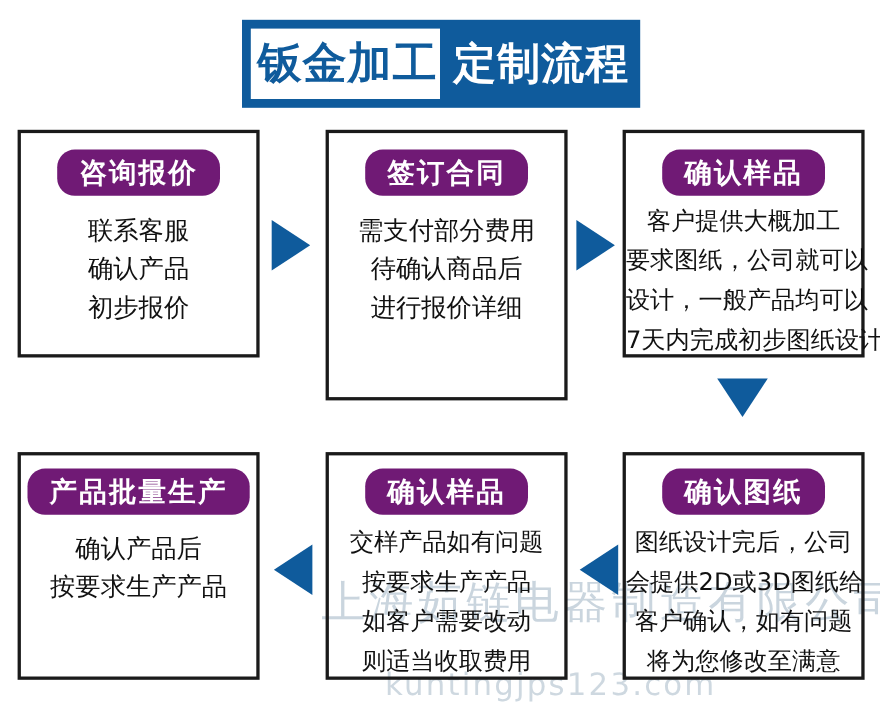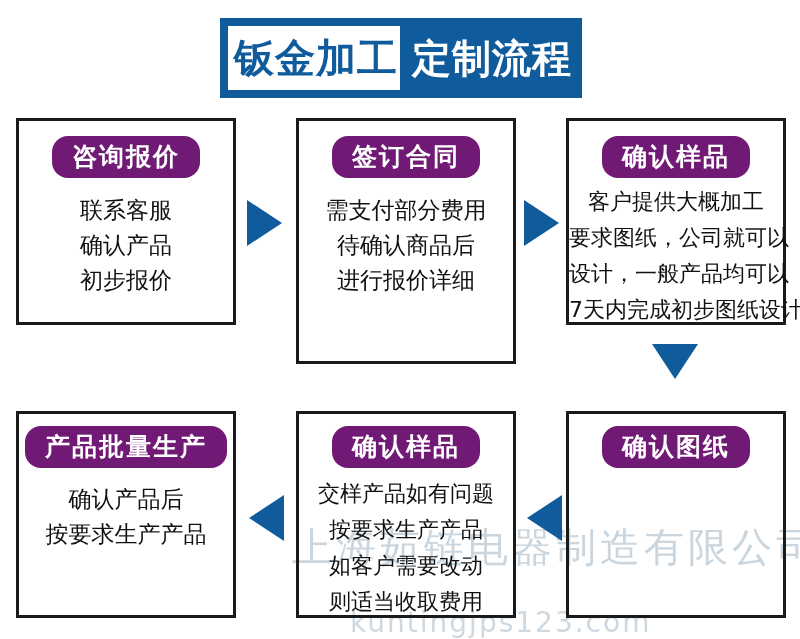--- a/index.html
+++ b/index.html
@@ -213,20 +213,26 @@
   <div class="box-body tight">
     <span class="ln">客户提供大概加工</span>
     <span class="ln">要求图纸，公司就可以</span>
     <span class="ln">设计，一般产品均可以</span>
     <span class="ln">7天内完成初步图纸设计</span>
   </div>
 </div>
 
 <div class="box" id="box-confirm">
   <div class="box-title">确认图纸</div>
+  <div class="box-body tight">
+    <span class="ln">图纸设计完后，公司</span>
+    <span class="ln">会提供2D或3D图纸给</span>
+    <span class="ln">客户确认，如有问题</span>
+    <span class="ln">将为您修改至满意</span>
+  </div>
 </div>
 
 <div class="box" id="box-sample">
   <div class="box-title">确认样品</div>
   <div class="box-body tight">
     <span class="ln">交样产品如有问题</span>
     <span class="ln">按要求生产产品</span>
     <span class="ln">如客户需要改动</span>
     <span class="ln">则适当收取费用</span>
   </div>

